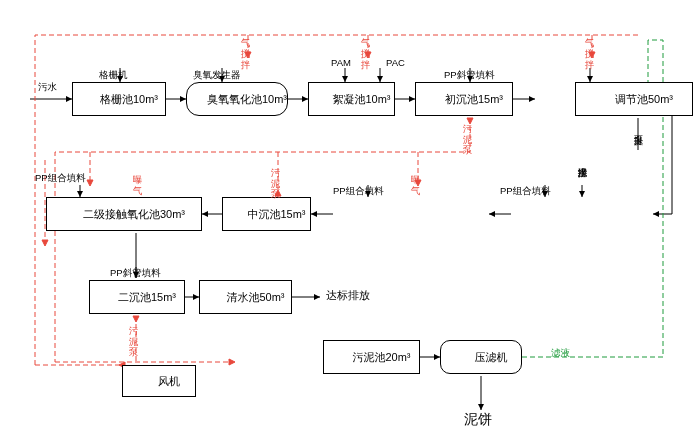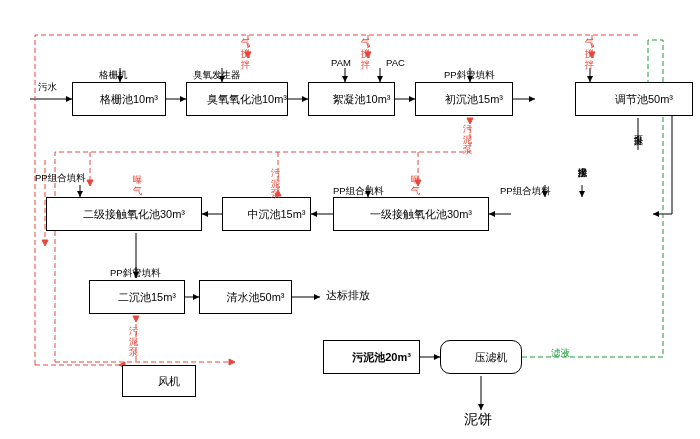--- a/index.html
+++ b/index.html
@@ -145,51 +145,48 @@
       <path d="M648,40 L648,95"></path>
     </g>
     <g stroke="#1f9b3c" fill="#1f9b3c">
       <path d="M645,95 l3,6 l3,-6 z"></path>
     </g>
   </svg>
 
   <div class="box" style="left:72px;top:82px;width:94px;height:34px;">
     <span>格栅池10m³</span>
   </div>
-  <div class="box" style="left:186px;top:82px;width:102px;height:34px;">
+  <div class="box" style="left:186px;top:82px;width:102px;height:34px;border-radius:13px;">
     <span>臭氧氧化池10m³</span>
   </div>
   <div class="box" style="left:308px;top:82px;width:87px;height:34px;">
     <span>絮凝池10m³</span>
   </div>
   <div class="box" style="left:415px;top:82px;width:98px;height:34px;">
     <span>初沉池15m³</span>
   </div>
   <div class="box" style="left:535px;top:82px;width:118px;height:34px;margin-left:40px;">
     <span>调节池50m³</span>
   </div>
 
-  <div class="box" style="left:333px;top:197px;width:156px;height:34px;">
-    <span>一级接触氧化池30m³</span>
-  </div>
   <div class="box" style="left:222px;top:197px;width:89px;height:34px;">
     <span>中沉池15m³</span>
   </div>
   <div class="box" style="left:46px;top:197px;width:156px;height:34px;">
     <span>二级接触氧化池30m³</span>
   </div>
 
   <div class="box" style="left:89px;top:280px;width:96px;height:34px;">
     <span>二沉池15m³</span>
   </div>
   <div class="box" style="left:199px;top:280px;width:93px;height:34px;">
     <span>清水池50m³</span>
   </div>
 
-  <div class="box" style="left:323px;top:340px;width:97px;height:34px;font-weight:bold;">
+  <div class="box" style="left:323px;top:340px;width:97px;height:34px;">
     <span>污泥池20m³</span>
   </div>
   <div class="box" style="left:440px;top:340px;width:82px;height:34px;border-radius:10px;">
     <span>压滤机</span>
   </div>
   <div class="box" style="left:122px;top:365px;width:74px;height:32px;">
     <span>风机</span>
   </div>
 
   <div class="lbl" style="left:38px;top:82px;">污水</div>

